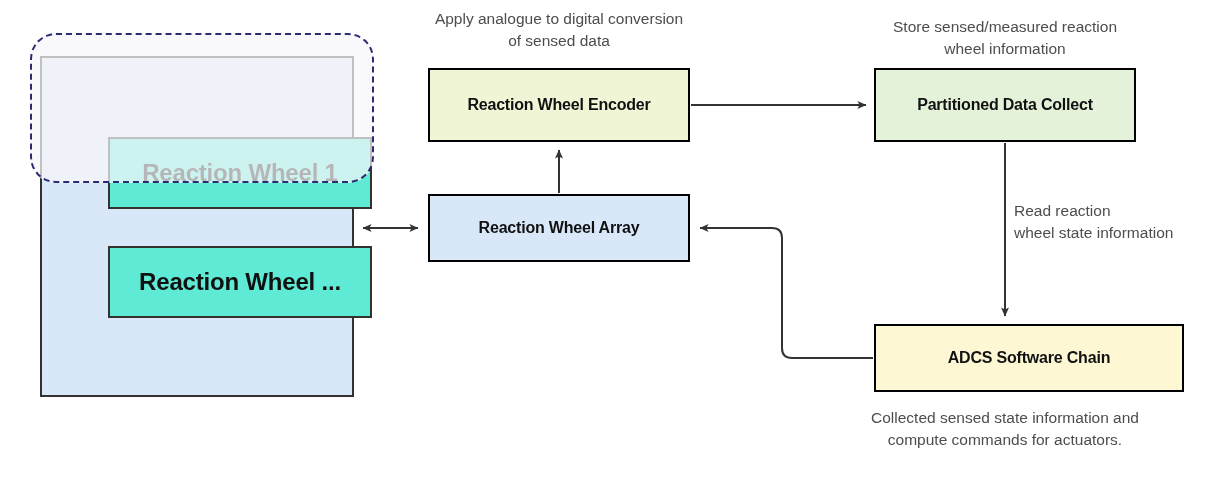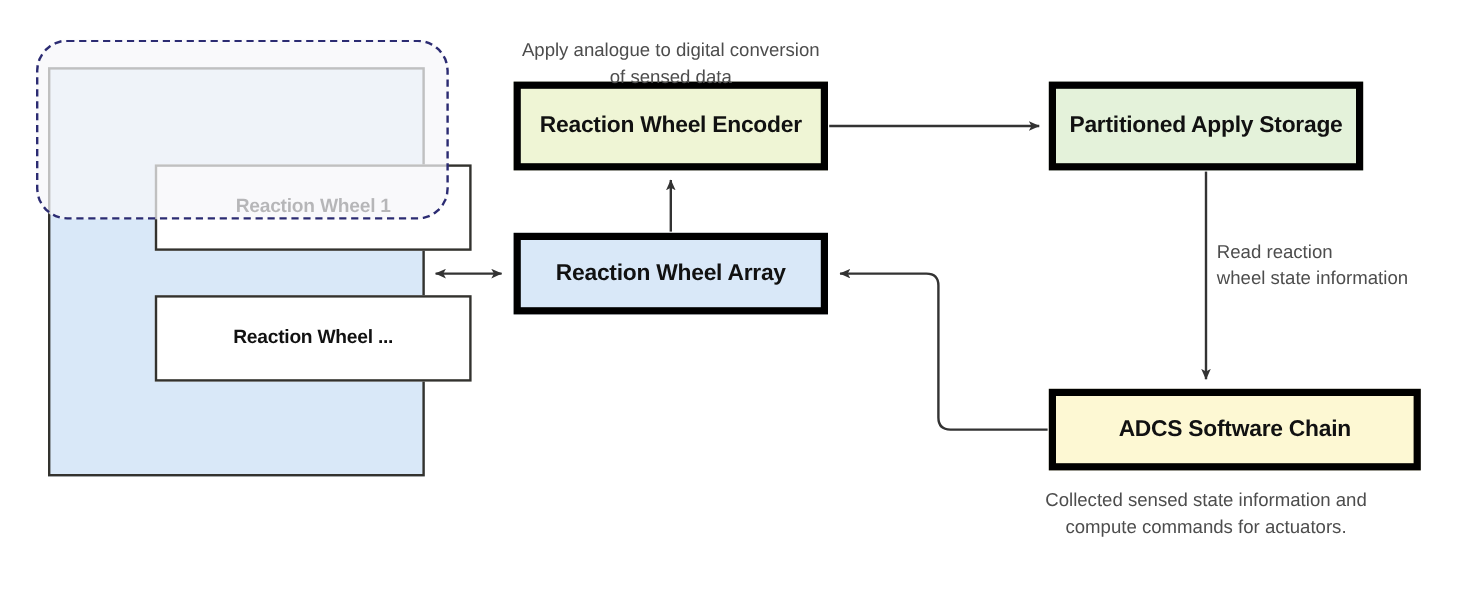--- a/index.html
+++ b/index.html
@@ -24,55 +24,54 @@
     width: 1224px;
     height: 493px;
     pointer-events: none;
   }
   .node {
     position: absolute;
     box-sizing: border-box;
     display: flex;
     align-items: center;
     justify-content: center;
-    border: 6px solid #000000;
+    border: 2px solid #000000;
     color: #111111;
     font-weight: bold;
-    font-size: 19px;
+    font-size: 16px;
     letter-spacing: -0.2px;
     text-align: right;
     line-height: 1.15;
   }
   
   #wheel-group-container {
     left: 40px;
     top: 56px;
     width: 314px;
     height: 341px;
     background: #d9e8f8;
     border: 2px solid #33322e;
     box-sizing: border-box;
     position: absolute;
   }
   .wheel-box {
     position: absolute;
     left: 66px;
     width: 264px;
     height: 72px;
-    background: #ffffff;
+    background: #5eead4;
     border: 2px solid #33322e;
     box-sizing: border-box;
     display: flex;
     align-items: center;
     justify-content: center;
     font-weight: bold;
-    font-size: 16px;
+    font-size: 24px;
     color: #111111;
     letter-spacing: -0.2px;
-    margin-left: 21px;
   }
   #wheel-box-1 { top: 79px; }
   #wheel-box-dots { top: 188px; }
   #wheel-box-n { top: 297px; }
 
   #dashed-highlight {
     position: absolute;
     left: 30px;
     top: 33px;
     width: 344px;
@@ -105,21 +104,21 @@
   .edge-label {
     position: absolute;
     color: #4d4d4d;
     font-size: 15.5px;
     line-height: 1.45;
     text-align: center;
     white-space: pre-line;
   }
   .edge-label.left-align { text-align: left; }
 
-  #label-encoder     { left: 409px; top: 8px;   width: 300px; margin-top: 24px; }
+  #label-encoder     { left: 409px; top: 8px;   width: 300px; }
   #label-storage     { left: 866px; top: 16px;  width: 278px; }
   #label-array       { left: 409px; top: 274px; width: 300px; }
   #label-read-state  { left: 1014px; top: 200px; width: 200px; }
   #label-adcs        { left: 838px; top: 407px; width: 334px; }
 </style>
 </head>
 <body>
 
 <div id="canvas">
 
@@ -163,34 +162,36 @@
     </div>
   </div>
 
   <div id="dashed-highlight"></div>
 
   <div class="node" id="node-encoder">
     <span>Reaction Wheel Encoder</span>
   </div>
 
   <div class="node" id="node-storage">
-    <span>Partitioned Apply Storage</span>
+    <span>Partitioned Data Collect</span>
   </div>
 
   <div class="node" id="node-array">
     <span>Reaction Wheel Array</span>
   </div>
 
   <div class="node" id="node-adcs">
     <span>ADCS Software Chain</span>
   </div>
 
   <div class="edge-label" id="label-encoder">Apply analogue to digital conversion
 of sensed data</div>
 
+  <div class="edge-label" id="label-storage">Store sensed/measured reaction
+wheel information</div>
 
 
   <div class="edge-label left-align" id="label-read-state">Read reaction
 wheel state information</div>
 
   <div class="edge-label" id="label-adcs">Collected sensed state information and
 compute commands for actuators.</div>
 
 </div>
 

